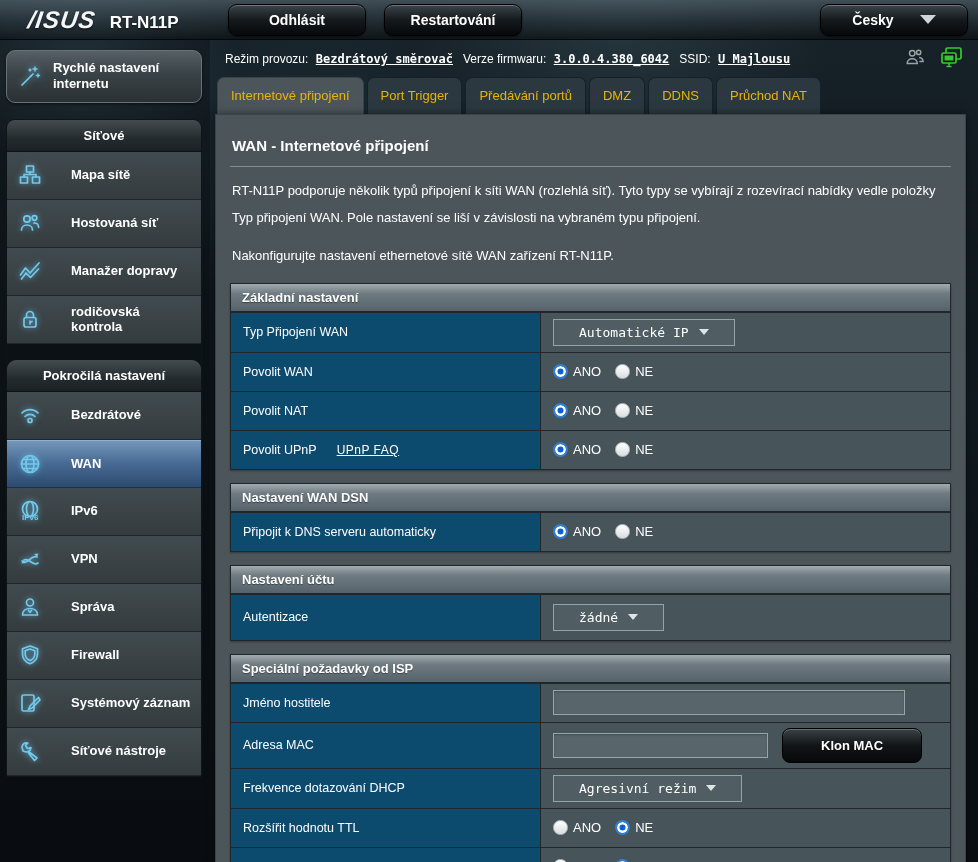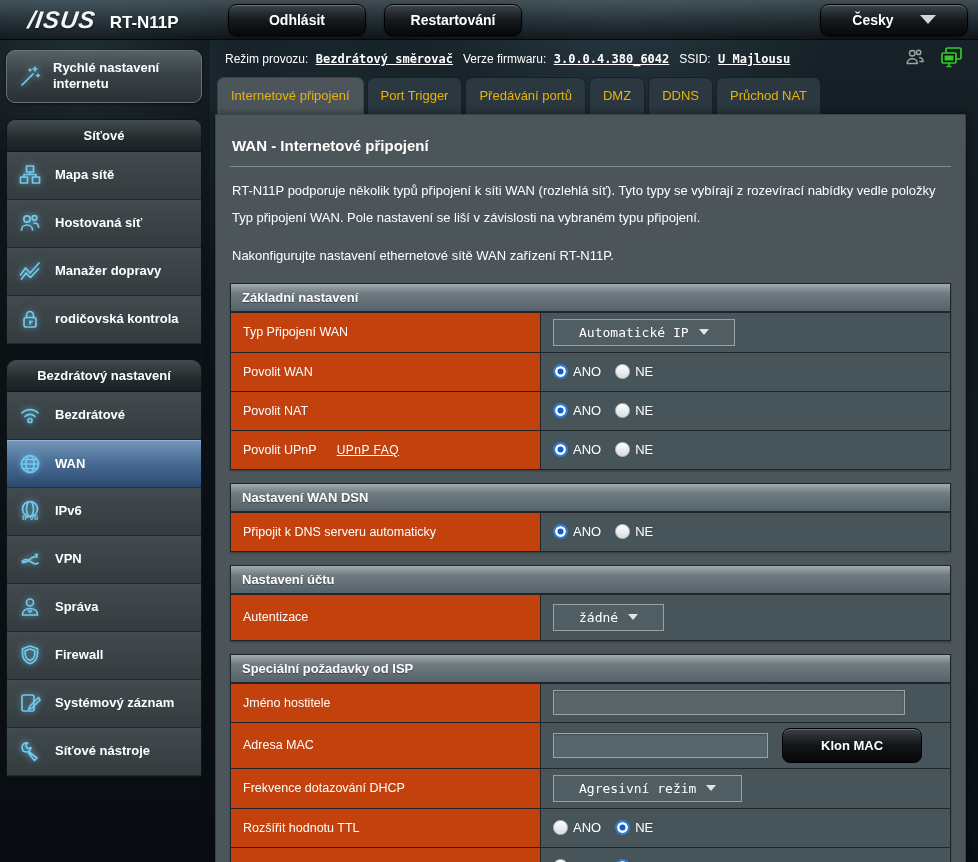--- a/index.html
+++ b/index.html
@@ -49,21 +49,21 @@
   }
   .quick-btn .lbl { font-weight:bold; font-size:13px; line-height:1.25; }
   .menu { border-radius:9px 9px 0 0; overflow:hidden; border:1px solid #10递14; border:1px solid #101416; }
   .menu-header {
     text-align:center; font-weight:bold; font-size:13px; padding:8px 0;
     background:linear-gradient(180deg,#434c50 0%, #242b2e 60%, #1b2123 100%);
     border-bottom:1px solid #0e1214;
   }
   .menu-header.second { border-radius:9px 9px 0 0; margin-top:16px; }
   .menu-item {
-    display:flex; align-items:center; gap:12px; padding:8px 10px; min-height:48px;
+    display:flex; align-items:center; gap:28px; padding:8px 10px; min-height:48px;
     background:linear-gradient(180deg,#414a4e, #343c3f);
     border-bottom:1px solid #202628; cursor:pointer;
   }
   .menu-item .lbl { font-weight:bold; font-size:13px; line-height:1.2; }
   .menu-item.active {
     background:linear-gradient(180deg,#7496ba 0%, #4a6d95 45%, #2b4a70 100%);
     border-top:1px solid #93b2d2; border-bottom:1px solid #1c3350;
   }
   .micon { width:26px; height:26px; flex:none; display:flex; align-items:center; justify-content:center;
            filter:drop-shadow(0 0 3px rgba(110,200,240,.75)); }
@@ -95,21 +95,21 @@
   .intro.p2 { margin-top:10px; margin-bottom:14px; }
   
   .tbl { border:1px solid #20262a; margin-bottom:13px; box-shadow:0 1px 2px rgba(0,0,0,.35); }
   .tbl-head {
     background:linear-gradient(180deg,#a2abb0 0%, #6f7b81 35%, #55626a 100%);
     font-weight:bold; font-size:13px; padding:6px 11px; border-bottom:1px solid #20262a;
     text-shadow:0 1px 1px rgba(0,0,0,.4);
   }
   .frow { display:flex; border-top:1px solid #20262a; min-height:39px; }
   .frow:first-of-type { border-top:none; }
-  .fcell-l { width:310px; flex:none; background:#c2410c; padding:6px 12px; display:flex; align-items:center; gap:20px; font-size:12.5px; border-right:1px solid #20262a; }
+  .fcell-l { width:310px; flex:none; background:#0c4a6e; padding:6px 12px; display:flex; align-items:center; gap:20px; font-size:12.5px; border-right:1px solid #20262a; }
   .fcell-v { flex:1; background:#47555b; padding:6px 12px; display:flex; align-items:center; gap:14px; }
   .upnp-link { font-size:12px; text-decoration:underline; color:#fff; cursor:pointer; letter-spacing:.5px; }
   
   .select {
     display:inline-flex; align-items:center; justify-content:space-between; gap:10px;
     background:#505e64; border:1px solid #97a2a6; color:#fff; cursor:pointer;
     font-family:"DejaVu Sans Mono", monospace; font-size:13px; padding:5px 25px; min-width:120px;
   }
   .chev { width:0; height:0; border-left:5px solid transparent; border-right:5px solid transparent; border-top:6px solid #dfe5e7; }
   .rgroup { display:inline-flex; align-items:center; gap:5px; cursor:pointer; }
@@ -200,21 +200,21 @@
         <span class="micon">
           <svg width="24" height="24" viewBox="0 0 24 24">
             <rect x="6" y="10.5" width="12" height="9.5" rx="2"></rect>
             <path d="M8.5 10.5V8a3.5 3.5 0 017 0v2.5"></path>
             <path d="M12 14v3 M12 15.5l2-1"></path>
           </svg>
         </span>
         <span class="lbl">rodičovská kontrola</span>
       </div>
 
-      <div class="menu-header second">Bezdrátový nastavení</div>
+      <div class="menu-header second">Pokročilá nastavení</div>
 
       <div class="menu-item">
         <span class="micon">
           <svg width="24" height="24" viewBox="0 0 24 24">
             <path d="M4 10a11 11 0 0116 0"></path>
               <path d="M7 13.5a7 7 0 0110 0"></path>
               <circle cx="12" cy="17.5" r="2"></circle>
           </svg>
         </span>
         <span class="lbl">Bezdrátové</span>

